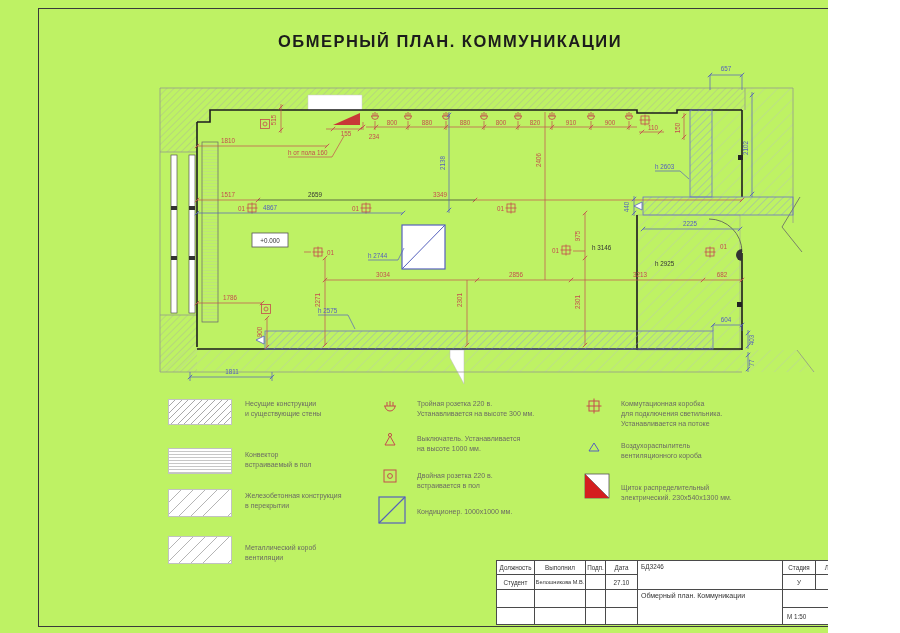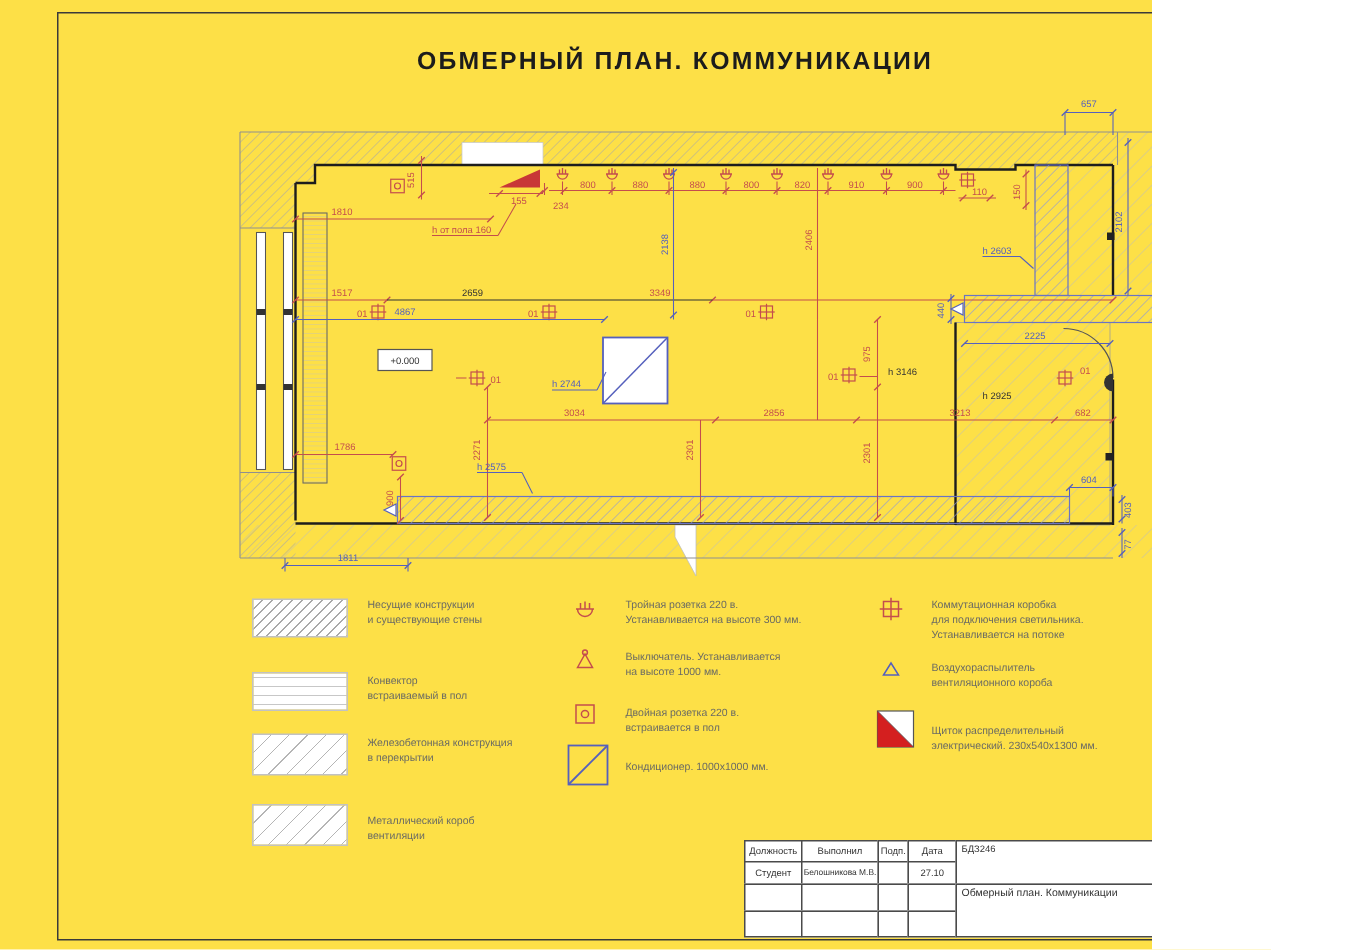--- a/index.html
+++ b/index.html
@@ -1,16 +1,16 @@
 <!DOCTYPE html>
 <html><head>
 <meta charset="utf-8">
 <style>
   html,body{margin:0;padding:0;background:#fff;}
-  .page{position:relative;width:768px;height:633px;background:#fde047;overflow:hidden;
+  .page{position:relative;width:828px;height:633px;background:#bef264;overflow:hidden;
         font-family:"Liberation Sans",sans-serif;color:#2b2b2b;}
   .frame{position:absolute;left:38px;top:8px;width:840px;height:617px;border:1.3px solid #3a3a3a;}
   .title{position:absolute;left:0;top:32px;width:900px;text-align:center;
          font-size:16.5px;font-weight:600;letter-spacing:1.5px;color:#1c1c1c;}
   svg text{font-family:"Liberation Sans",sans-serif;}
   .t{font-size:6.3px;text-anchor:middle;}
   .ts{font-size:6.3px;text-anchor:start;}
   .te{font-size:6.3px;text-anchor:end;}
   .tr{fill:#c44d4d;} .tb{fill:#5560bd;} .tk{fill:#333;}
   .sr{stroke:#c44d4d;} .sb{stroke:#5560bd;} .sk{stroke:#333;}

